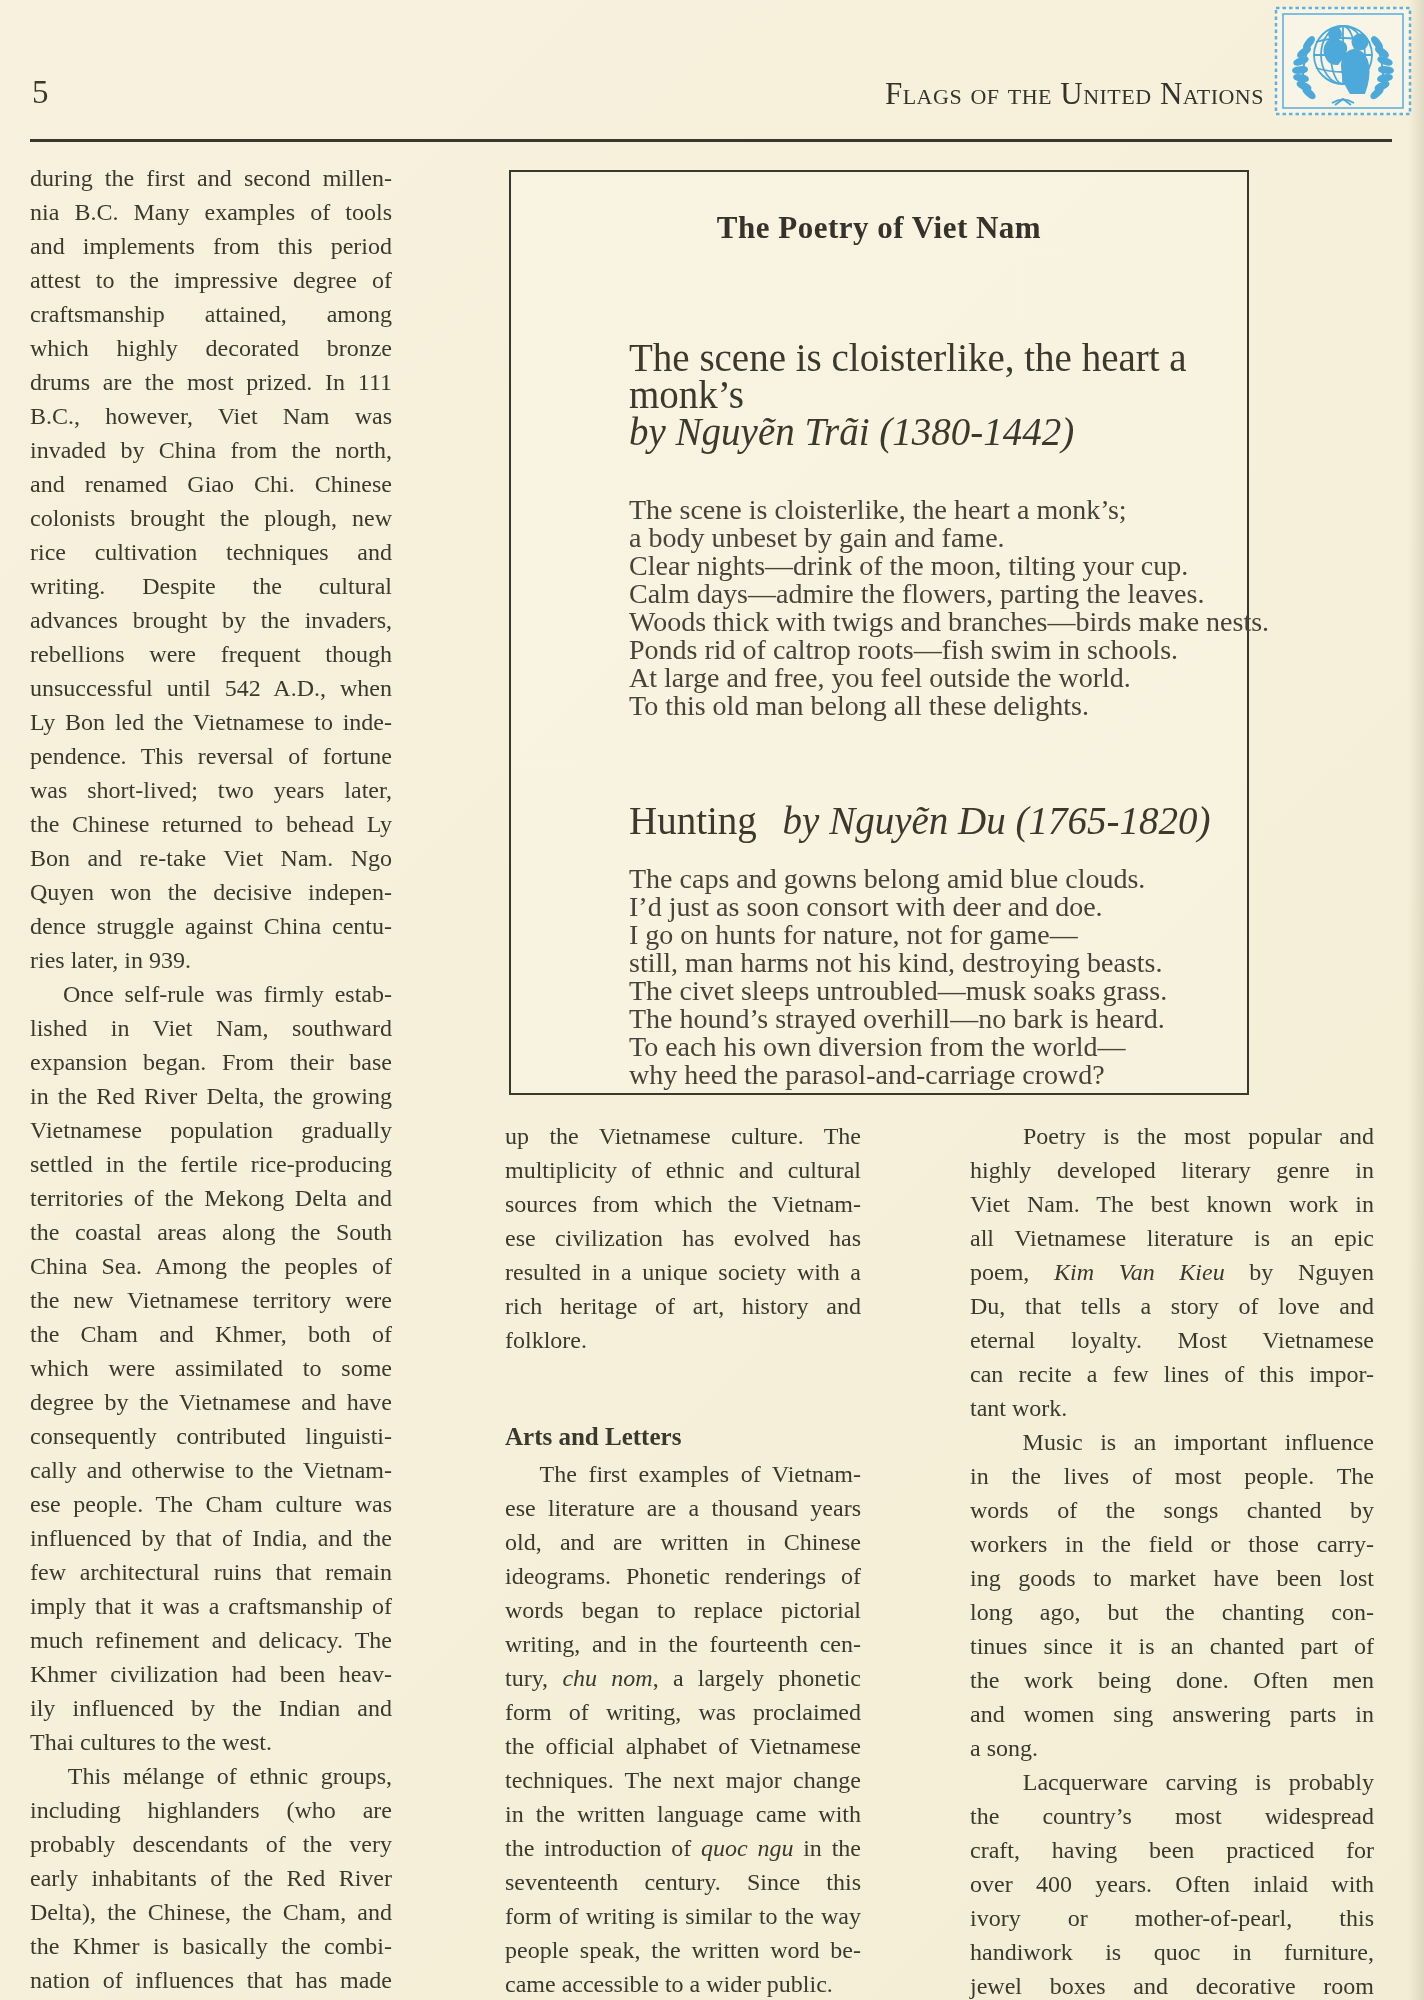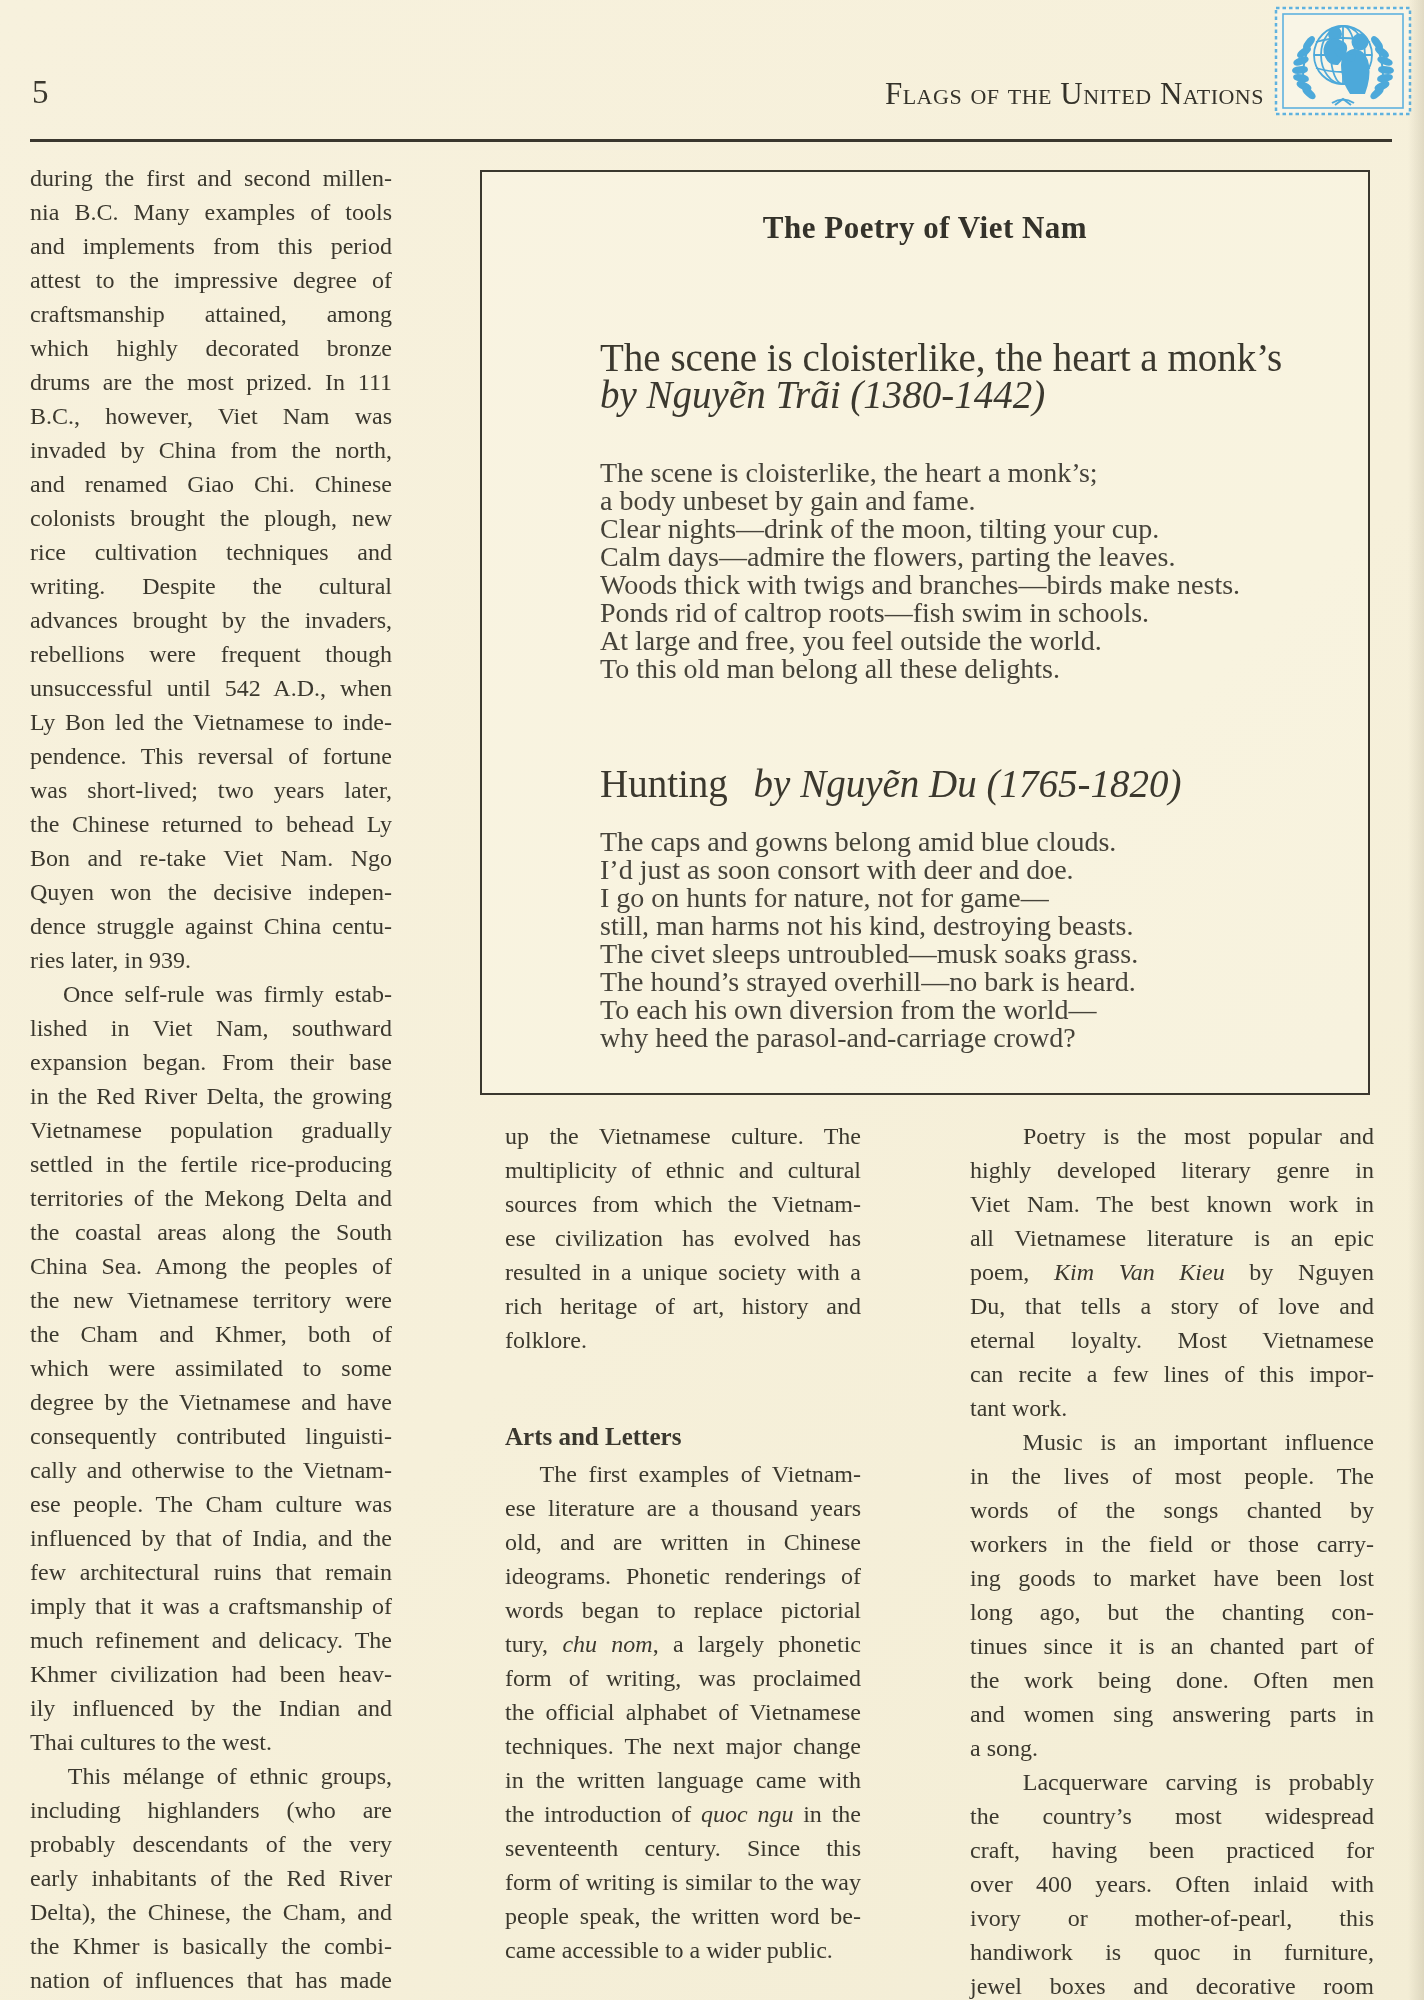--- a/index.html
+++ b/index.html
@@ -27,21 +27,21 @@
 
   
   .col { position:absolute; font-size:24px; line-height:34px; }
   .col-left  { left:30px;  top:161px;  width:362px; }
   .col-mid   { left:505px; top:1119px; width:356px; }
   .col-right { left:970px; top:1119px; width:404px; }
   .sec-head { font-weight:bold; font-size:25px; line-height:34px; margin-top:63px; margin-bottom:3px;
     text-align:left; }
 
   
-  .poetry-box { position:absolute; left:480px; top:170px; width:890px; height:925px;
+  .poetry-box { position:absolute; left:509px; top:170px; width:740px; height:925px;
     border:2px solid #3a372e; box-sizing:border-box; background:rgba(255,252,238,0.25); }
   .box-title { text-align:center; font-weight:bold; font-size:31px; line-height:38px;
     margin-top:37px; letter-spacing:0.5px; color:#34322a; }
   .poem { margin-left:118px; margin-right:28px; }
   .poem-head { font-size:39px; line-height:37px; color:#3b382e; }
   .poem-head .byline { font-style:italic; }
   .poem1 { margin-top:92px; }
   .poem1 .byline { display:block; }
   .poem1 .plines { margin-top:46px; }
   .poem2 { margin-top:82px; }
@@ -213,20 +213,21 @@
         <div class="ln"><span>rich heritage of art, history and</span></div>
         <div class="ln end"><span>folklore.</span></div>
       </div>
     <div class="sec-head">Arts and Letters</div>
     <div>
         <div class="ln"><span>&nbsp;&nbsp;&nbsp;The first examples of Vietnam-</span></div>
         <div class="ln"><span>ese literature are a thousand years</span></div>
         <div class="ln"><span>old, and are written in Chinese</span></div>
         <div class="ln"><span>ideograms. Phonetic renderings of</span></div>
         <div class="ln"><span>words began to replace pictorial</span></div>
+        <div class="ln"><span>writing, and in the fourteenth cen-</span></div>
         <div class="ln"><span>tury, </span><i>chu nom</i><span>, a largely phonetic</span></div>
         <div class="ln"><span>form of writing, was proclaimed</span></div>
         <div class="ln"><span>the official alphabet of Vietnamese</span></div>
         <div class="ln"><span>techniques. The next major change</span></div>
         <div class="ln"><span>in the written language came with</span></div>
         <div class="ln"><span>the introduction of </span><i>quoc ngu</i><span> in the</span></div>
         <div class="ln"><span>seventeenth century. Since this</span></div>
         <div class="ln"><span>form of writing is similar to the way</span></div>
         <div class="ln"><span>people speak, the written word be-</span></div>
         <div class="ln end"><span>came accessible to a wider public.</span></div>

